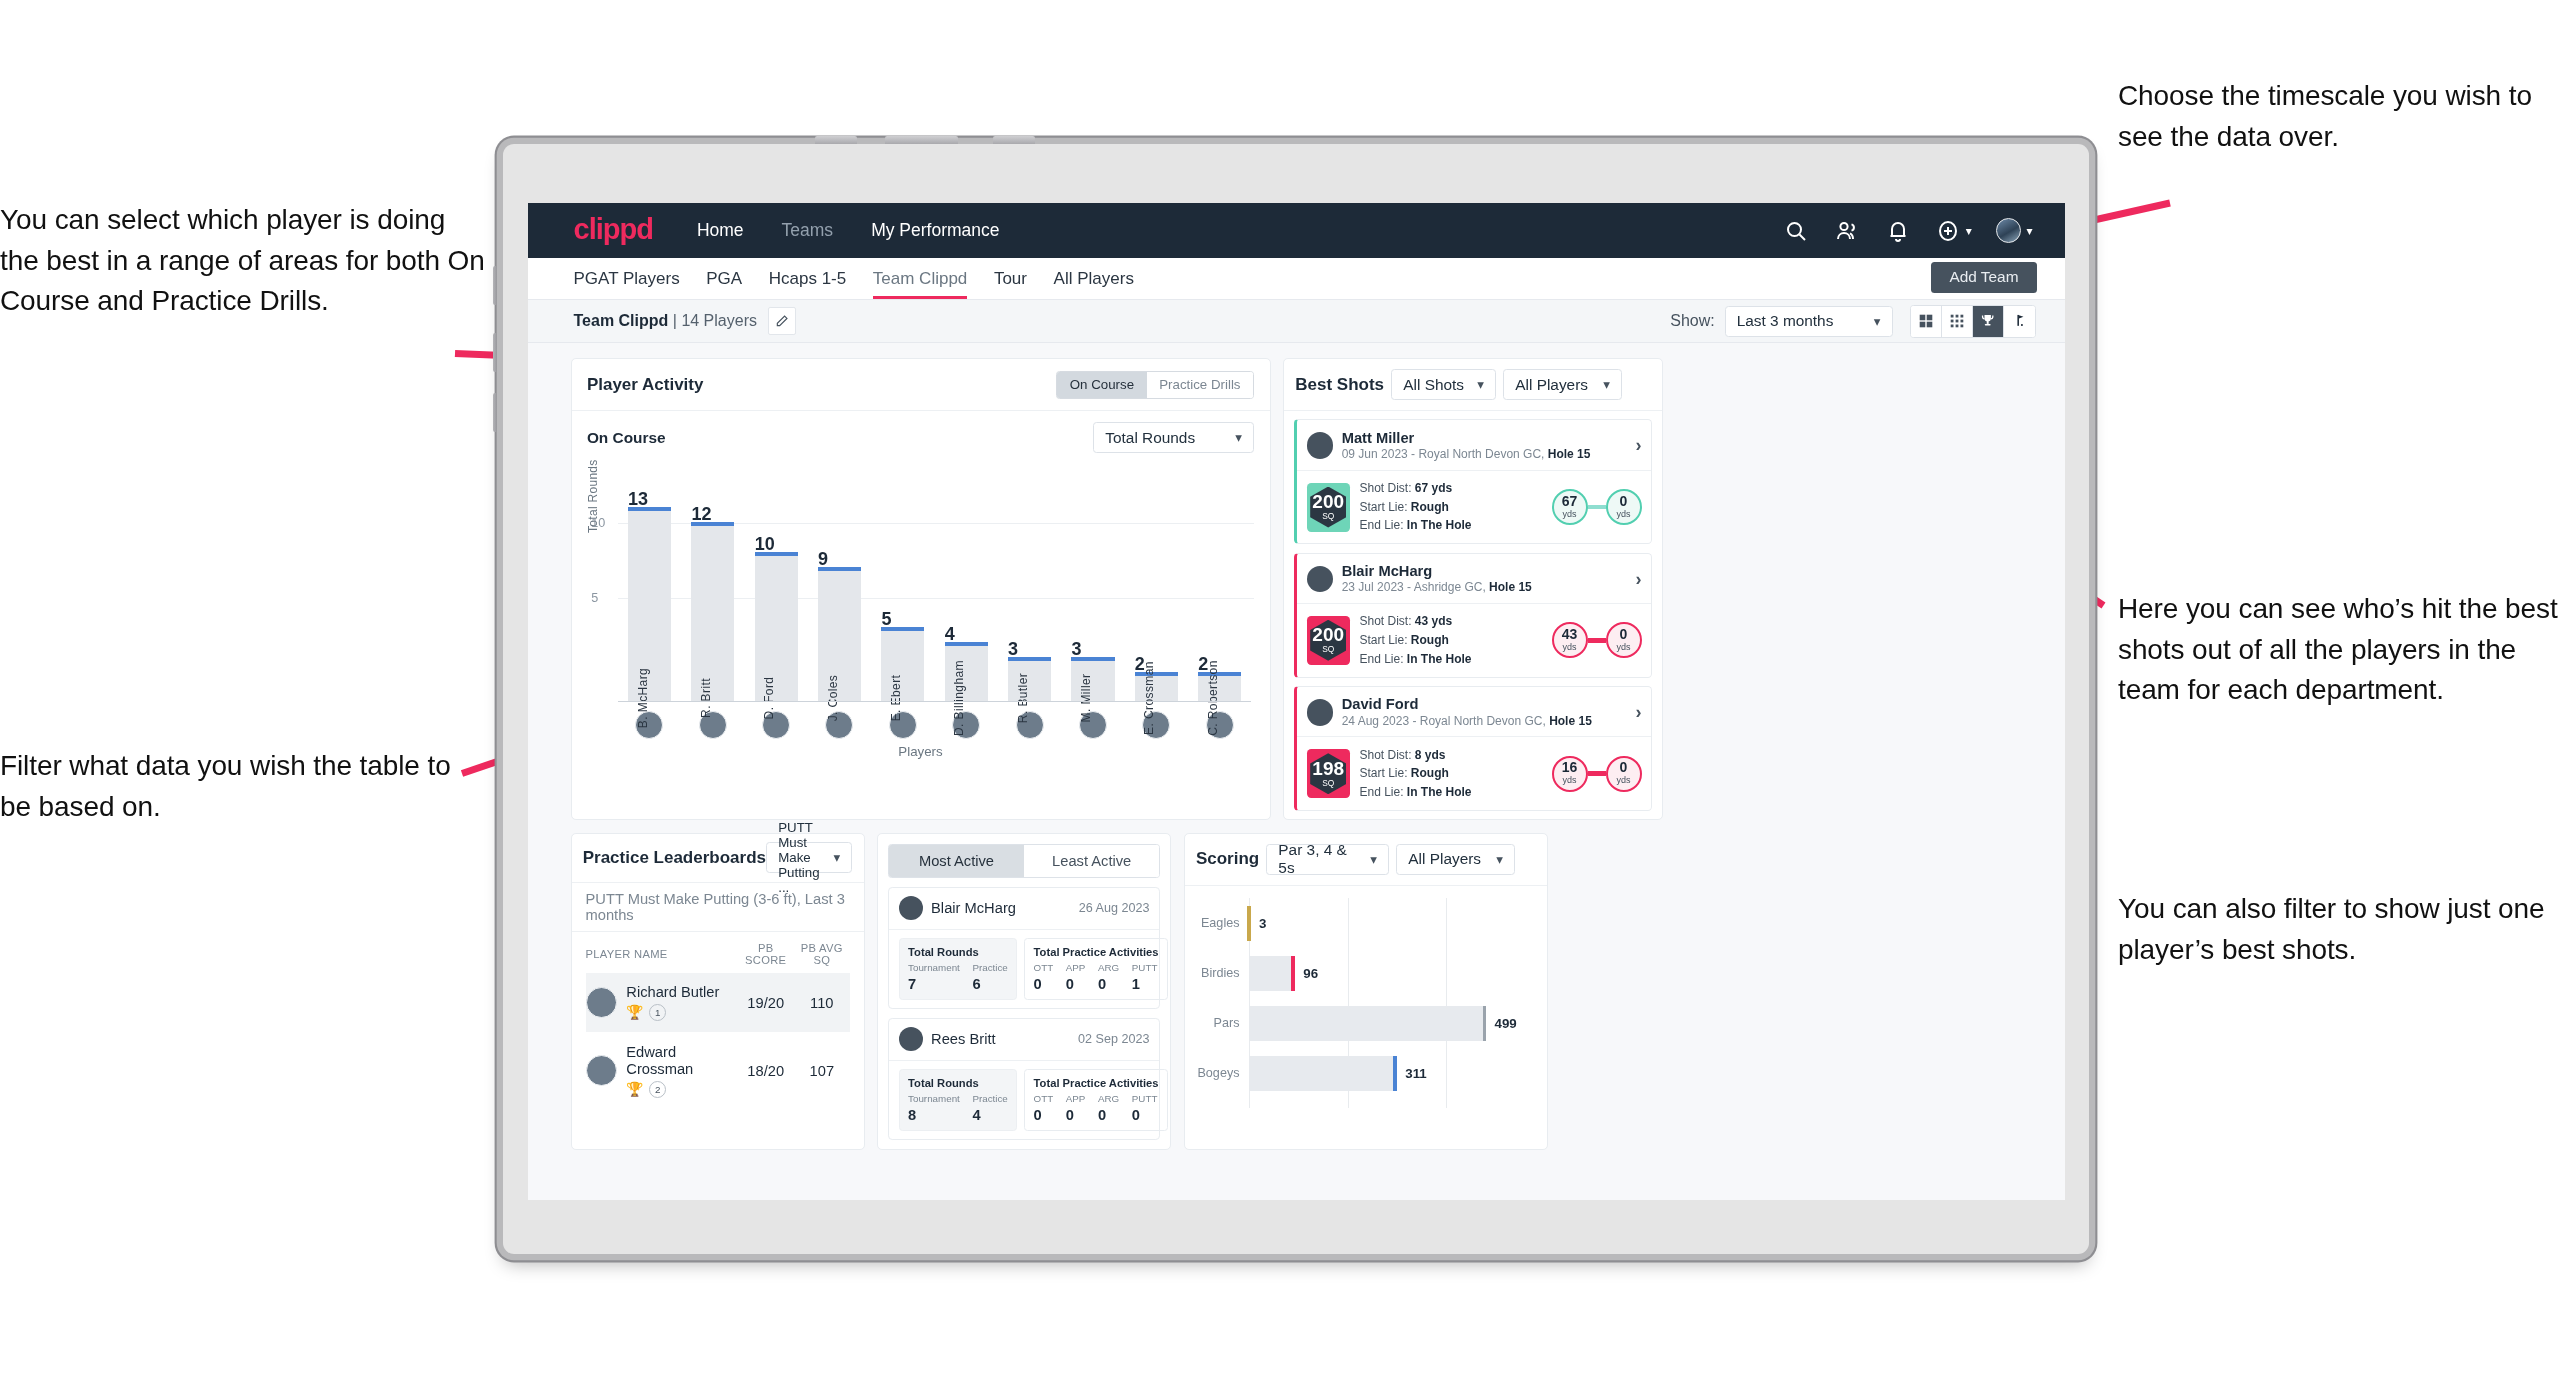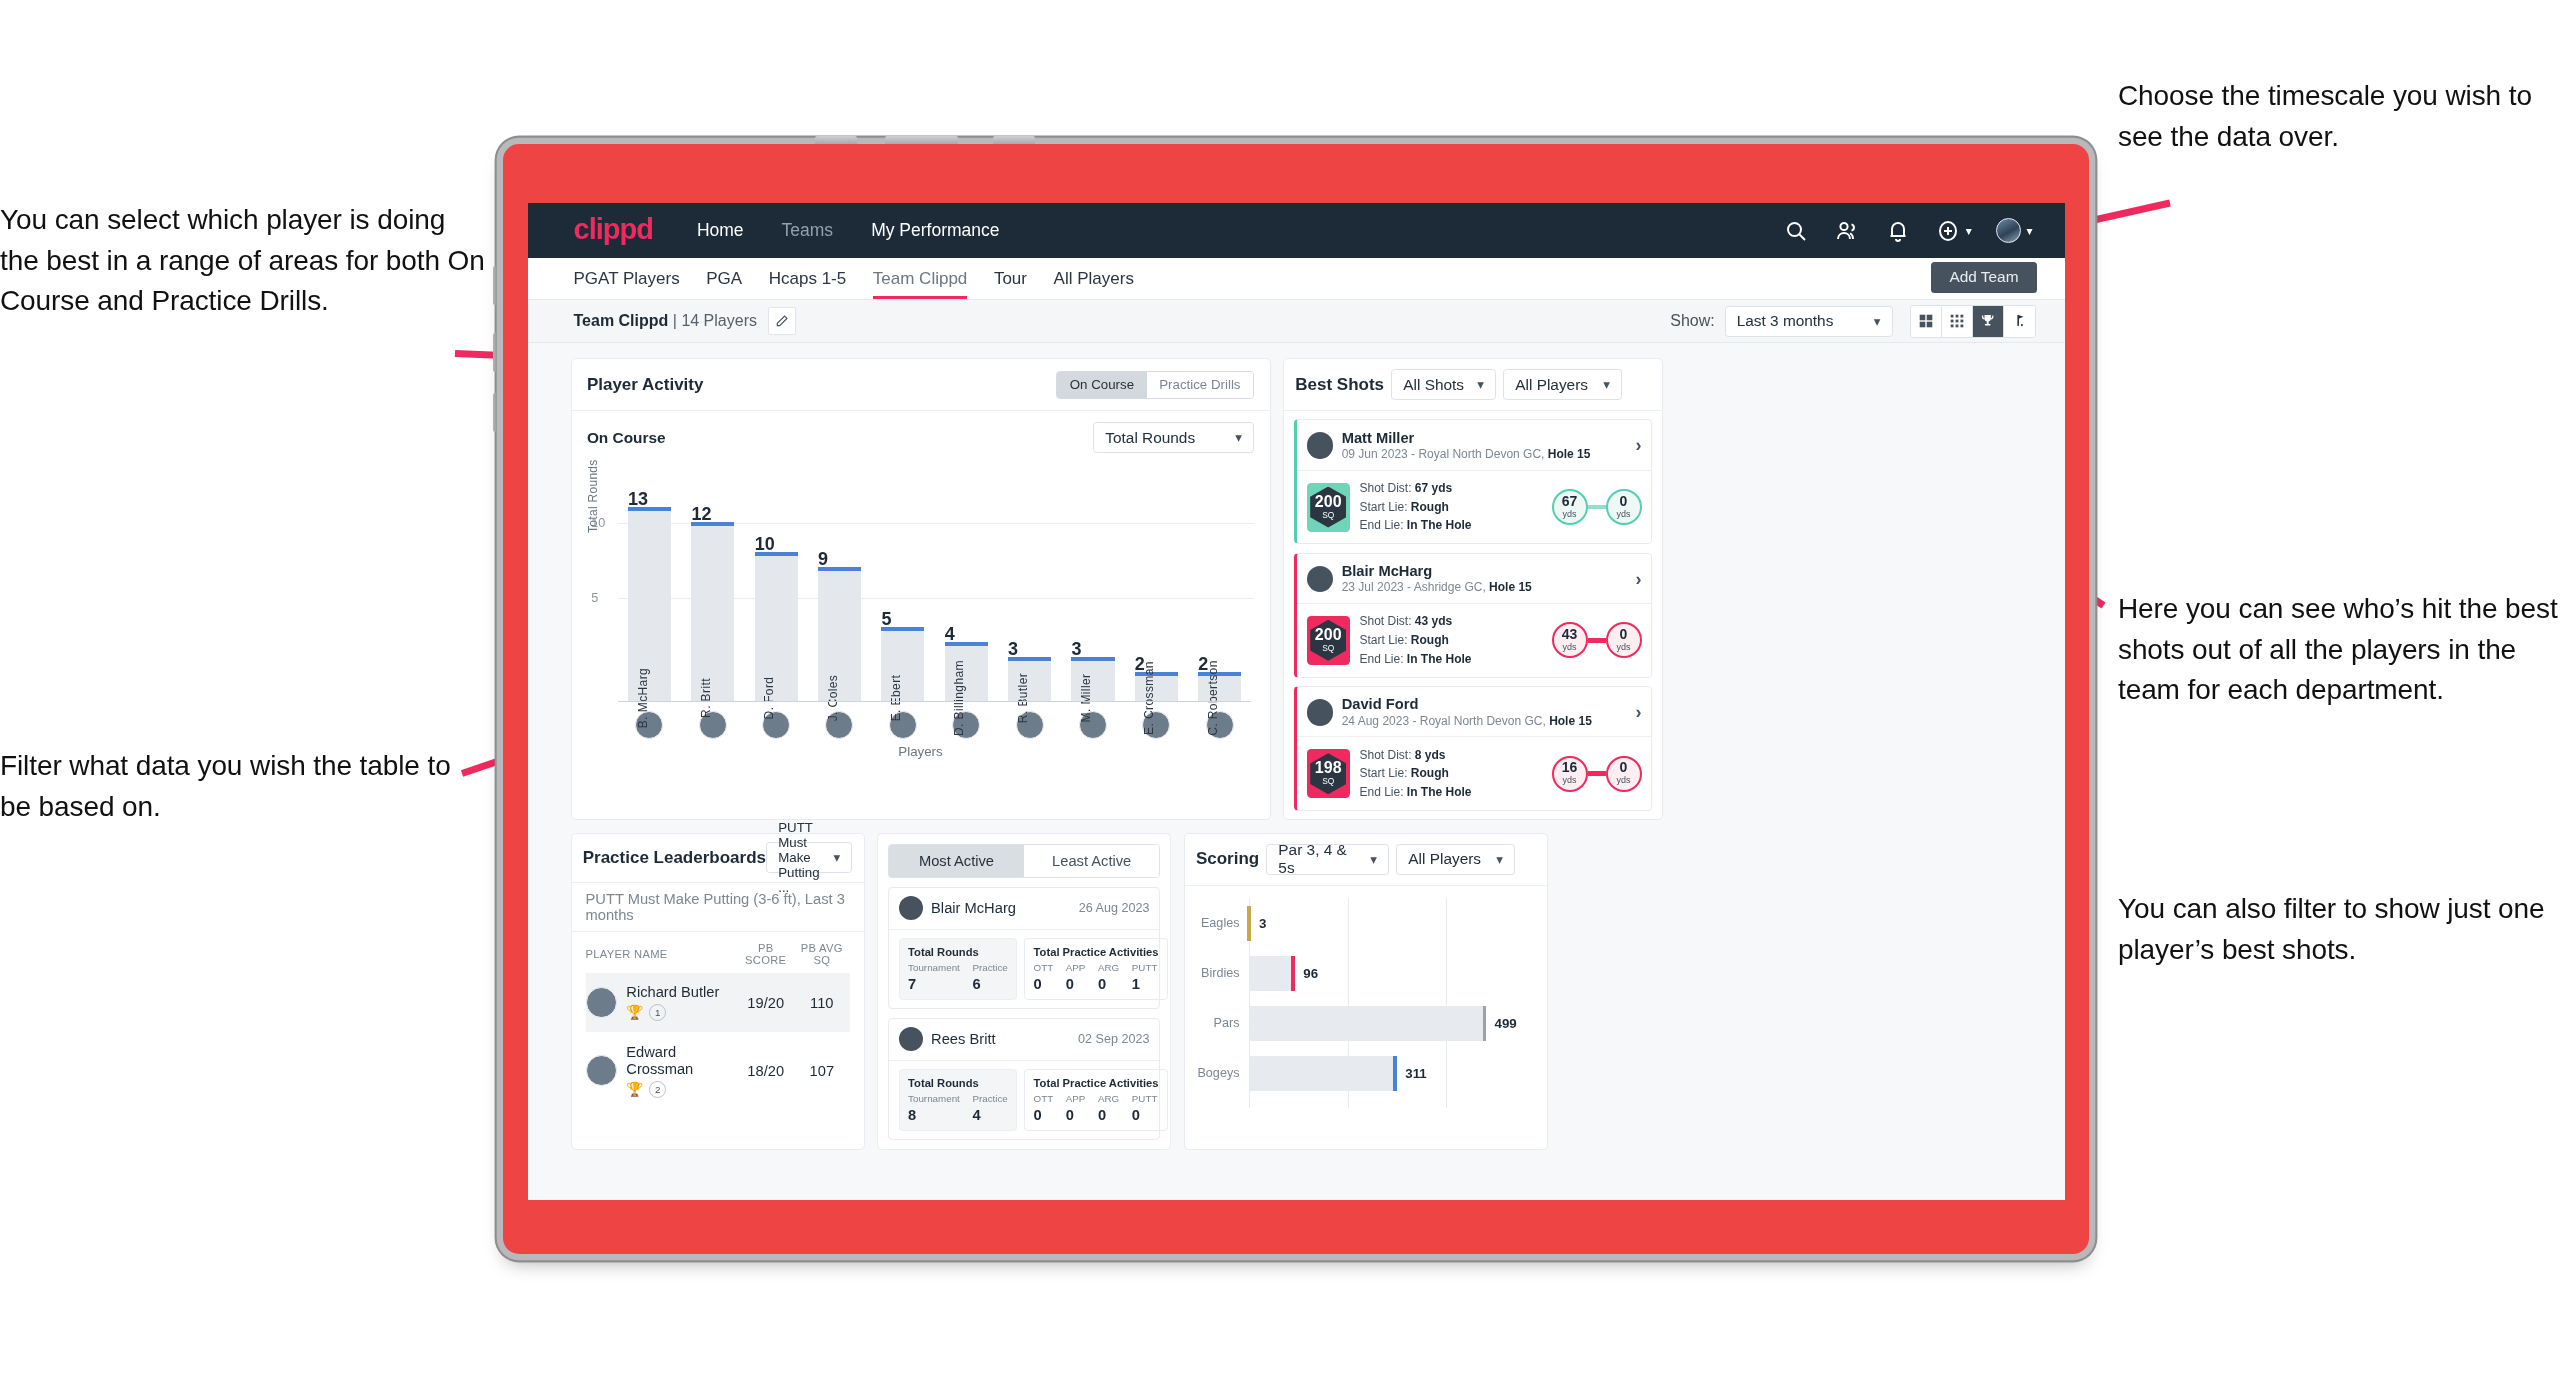--- a/index.html
+++ b/index.html
@@ -26,22 +26,22 @@
   #anno-right-mid  { left:2118px; top:589px;  width:455px; }
   #anno-right-bot  { left:2118px; top:889px; width:455px; }
 
   .arrow-layer { position:absolute; left:0; top:0; width:2576px; height:1386px; pointer-events:none; }
 
   
   #tablet {
     position:absolute;
     left:503px; top:144px;
     width:1586px; height:1110px;
-    background:#ef4444;
-    border-radius:16px;
+    background:#e5e5e5;
+    border-radius:11px;
     box-shadow:0 0 0 6.3px #b9b9bb, 0 0 0 8.4px #8e8e92, 0 9.8px 18px rgba(0,0,0,.28);
   }
   #tablet .side-btn {
     position:absolute; top:-8.4px; height:8.4px; width:42px;
     background:linear-gradient(#cfcfd2,#a9a9ad);
     border-radius:2.1px 2.1px 0 0;
   }
   .sb1{left:312px;} .sb2{left:382px; width:18px;} .sb3{left:413px; width:42px;} .sb4{left:490px; width:18px;}
   #tablet .edge-btn {
     position:absolute; left:-10.5px; width:4.9px;
@@ -195,21 +195,21 @@
     width:43px;height:49px;border-radius:4.2px;background:#ee2a5e;
     display:flex;align-items:center;justify-content:center;flex:none;
   }
   .hexbox.teal { background:#6ed5b8; }
   .hex {
     width:36px;height:41px;background:#2b3642;
     clip-path:polygon(50% 0%,100% 25%,100% 75%,50% 100%,0% 75%,0% 25%);
     display:flex;flex-direction:column;align-items:center;justify-content:center;
     color:#fff;
   }
-  .hex b{font-size:16px;line-height:1;}
+  .hex b{font-size:19px;line-height:1;}
   .hex i{font-size:8.4px;font-style:normal;line-height:1.3;}
   .sc-lines { margin-left:9.8px; font-size:12px; color:#46525e; line-height:1.55; }
   .sc-lines b { color:#1d2a38; }
   .dumb { margin-left:auto; display:flex; align-items:center; }
   .dnode {
     width:36px;height:36px;border-radius:50%;border:2.1px solid #ee2a5e;background:#fdeef2;
     display:flex;flex-direction:column;align-items:center;justify-content:center;
   }
   .teal .dnode { border-color:#52cfb0; background:#eef9f6; }
   .dnode b{font-size:14px;color:#1d2a38;line-height:1;}

